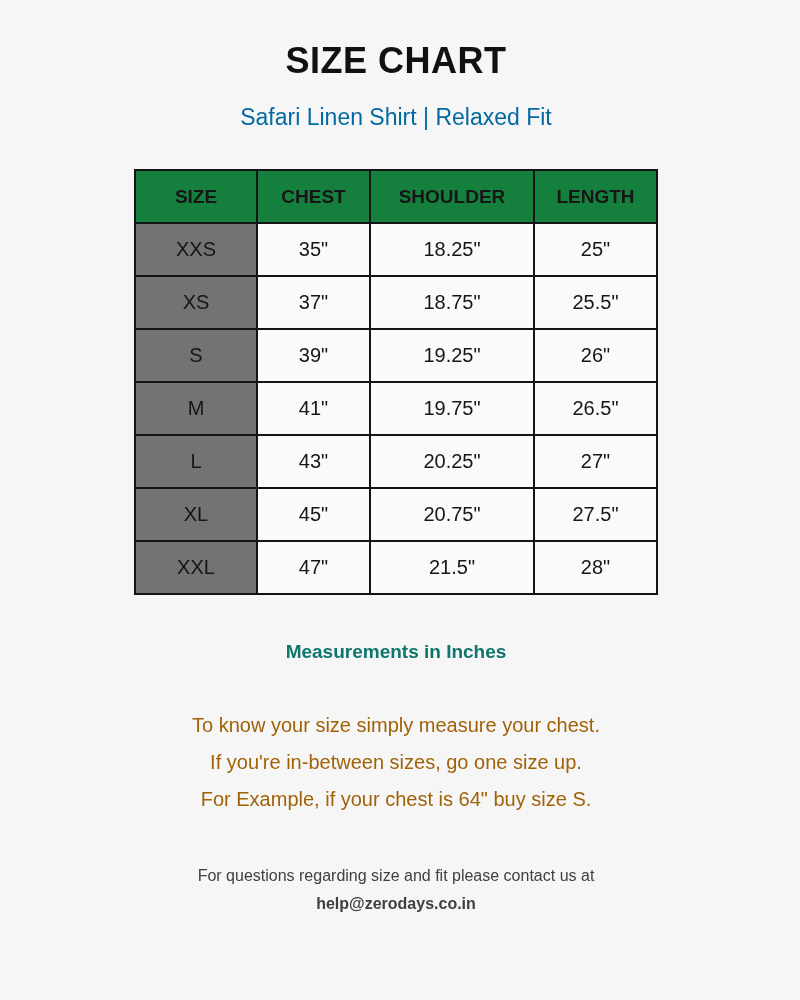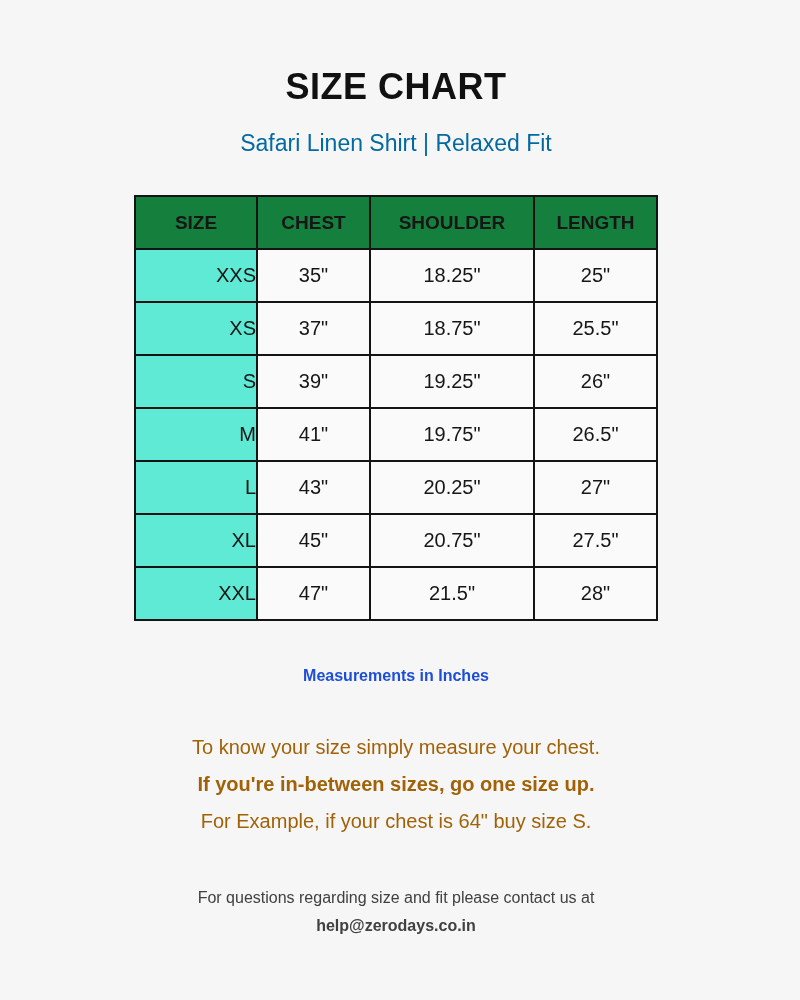--- a/index.html
+++ b/index.html
@@ -8,21 +8,21 @@
     height: 1000px;
     background: #f6f6f6;
     font-family: "Liberation Sans", sans-serif;
     color: #161616;
     overflow: hidden;
   }
   .page {
     width: 792px;
     height: 1000px;
     text-align: center;
-    padding-top: 66px;
+    padding-top: 40px;
   }
   .title {
     font-size: 36px;
     font-weight: 800;
     letter-spacing: 0.5px;
     color: #111;
   }
   .subtitle {
     margin-top: 22px;
     font-size: 23px;
@@ -45,40 +45,39 @@
     background: #15803d;
     font-size: 19px;
     font-weight: 700;
   }
   .size-table td {
     background: #fafafa;
     font-size: 20px;
     font-weight: 400;
   }
   .size-table td:first-child {
-    background: #5eead4;
-    text-align: right;
+    background: #737373;
   }
   .col-size { width: 122px; }
   .col-chest { width: 113px; }
   .col-shoulder { width: 164px; }
   .col-length { width: 123px; }
   .units-note {
     margin-top: 46px;
-    font-size: 16px;
+    font-size: 19px;
     font-weight: 700;
-    color: #1d4ed8;
+    color: #0f766e;
   }
   .sizing-help {
     margin-top: 44px;
     font-size: 20px;
     line-height: 37px;
     color: #a16207;
   }
-  .sizing-help .bold-line { font-weight: 700; }
+  .sizing-help .bold-line { font-weight: 400; }
   .contact {
     margin-top: 44px;
     font-size: 16px;
     line-height: 28px;
     color: #404040;
   }
   .contact .email { font-weight: 700; }
 </style>
 </head>
 <body>

